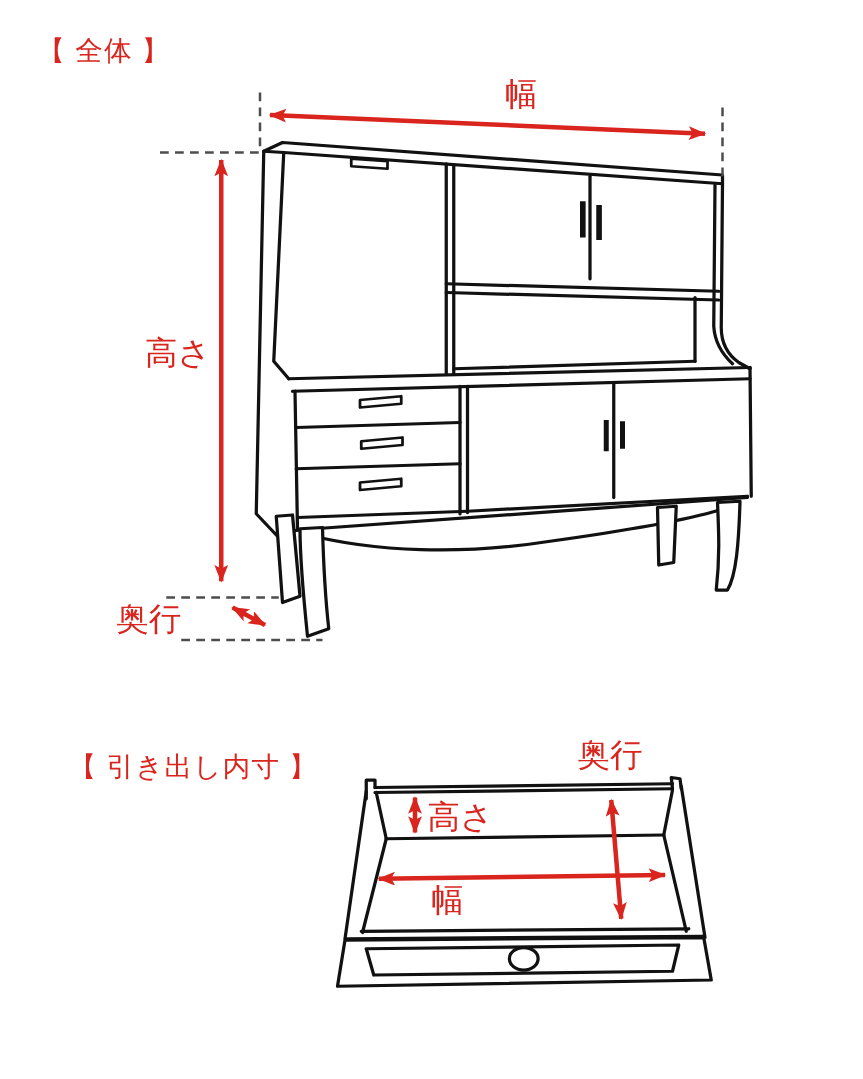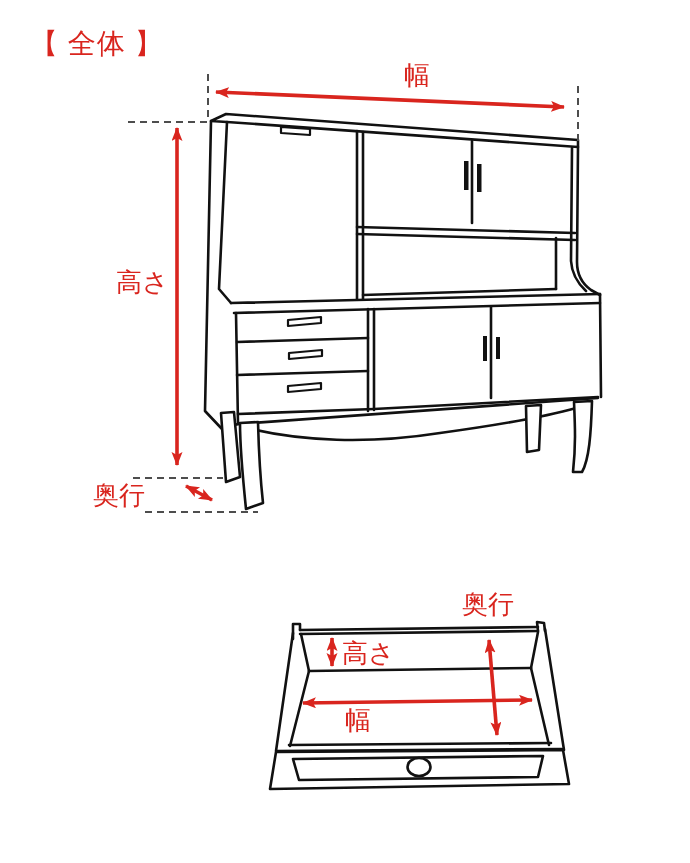--- a/index.html
+++ b/index.html
@@ -30,21 +30,21 @@
     position:absolute;
     color:var(--accent);
     font-size:26px;
     line-height:1;
     white-space:nowrap;
     font-weight:500;
   }
   .heading{
     position:absolute;
     color:var(--accent);
-    font-size:28px;
+    font-size:22px;
     line-height:1.15;
     white-space:nowrap;
     font-weight:500;
     letter-spacing:1px;
   }
 </style>
 </head>
 <body>
 
 <div class="canvas">
@@ -128,20 +128,21 @@
       <path class="red-arrow" d="M216,92 L564,107" marker-start="url(#ah-c-s)" marker-end="url(#ah-c)"></path>
       <path class="red-arrow" d="M177,128 L177,465" marker-start="url(#ah-c-s)" marker-end="url(#ah-c)"></path>
       <path class="red-arrow" d="M186,486 L212,500" marker-start="url(#ah-c-s)" marker-end="url(#ah-c)"></path>
     </g>
   </svg>
 
   <div class="label" style="left:404px;top:62px;">幅</div>
   <div class="label" style="left:116px;top:269px;">高さ</div>
   <div class="label" style="left:93px;top:482px;">奥行</div>
 
+  <div class="heading" style="left:55px;top:601px;">【 引き出し内寸 】</div>
 
   <svg id="drawer-svg" class="illustration" width="690" height="283" viewBox="0 580 690 283">
     <defs>
       <marker id="ah-d" markerUnits="userSpaceOnUse" markerWidth="18" markerHeight="14" refX="13" refY="5.5" orient="auto">
         <path class="red-fill" d="M0,0 L14,5.5 L0,11 L3,5.5 Z"></path>
       </marker>
       <marker id="ah-d-s" markerUnits="userSpaceOnUse" markerWidth="18" markerHeight="14" refX="13" refY="5.5" orient="auto-start-reverse">
         <path class="red-fill" d="M0,0 L14,5.5 L0,11 L3,5.5 Z"></path>
       </marker>
     </defs>

